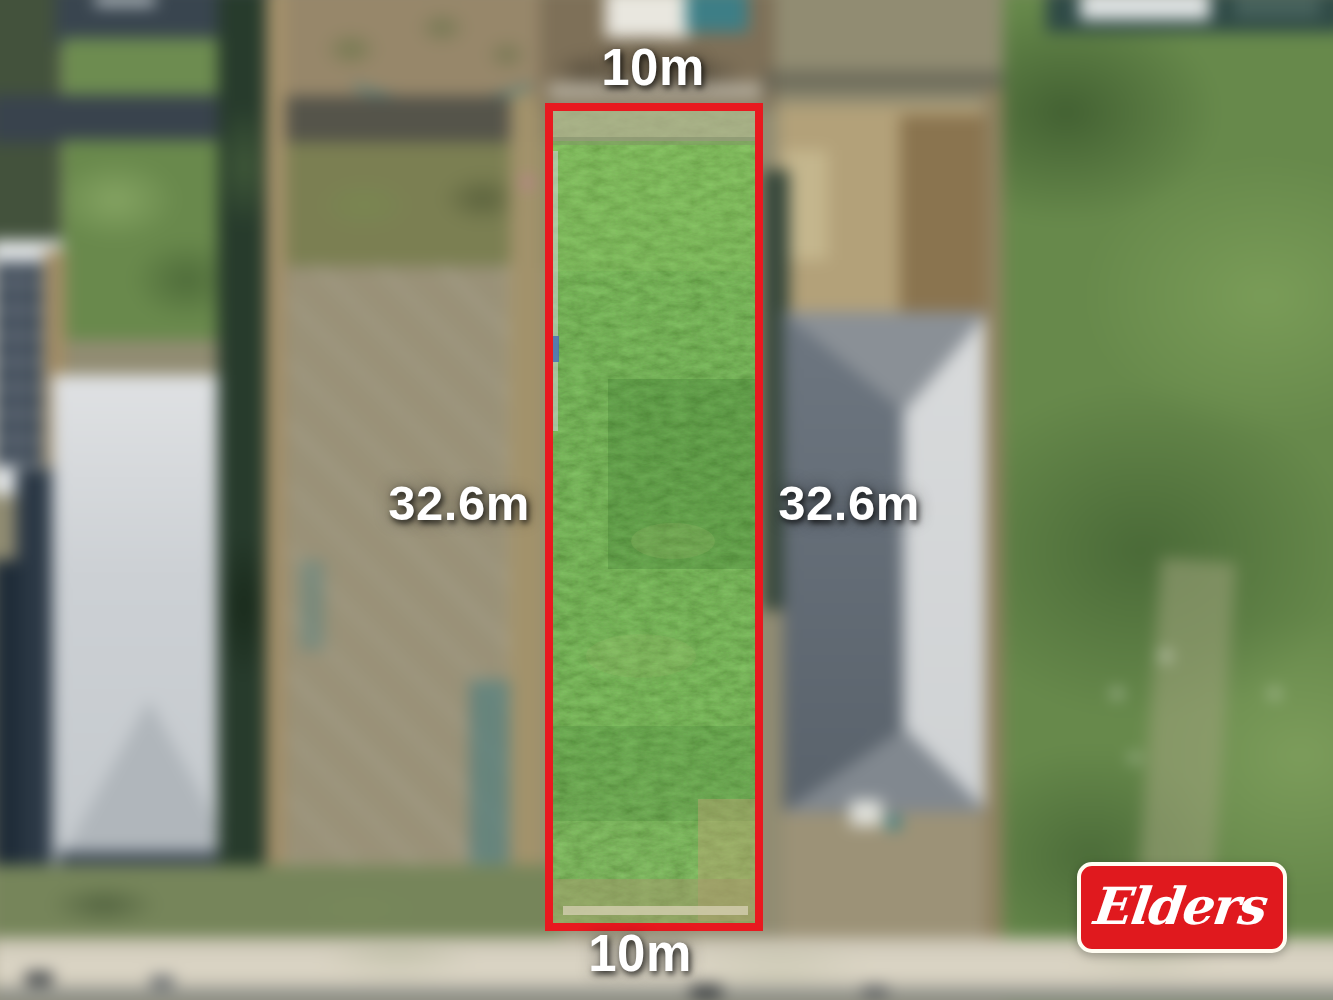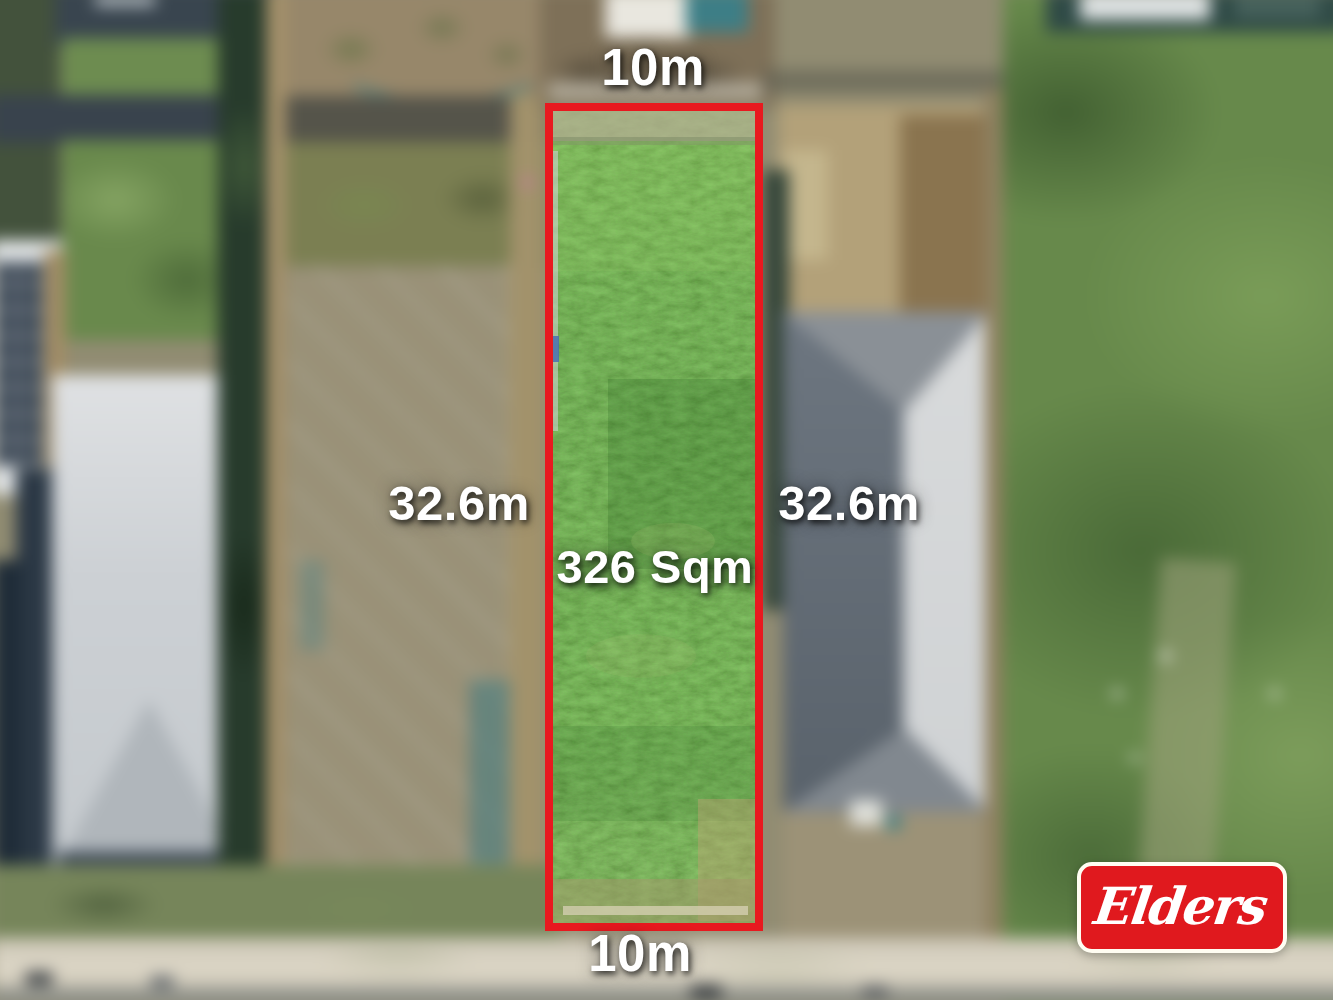--- a/index.html
+++ b/index.html
@@ -176,21 +176,20 @@
       <rect x="0" y="225" width="6" height="26" fill="#4a6fb0" opacity="0.85"></rect>
     </svg>
   </div>
 
   <div class="dim" style="left:568px;top:42px;width:170px;font-size:51px;">10m</div>
 
   <div class="dim" style="left:374px;top:479px;width:170px;font-size:49px;">32.6m</div>
 
   <div class="dim" style="left:764px;top:479px;width:170px;font-size:49px;">32.6m</div>
 
-  <div class="dim" style="left:545px;top:543px;width:220px;font-size:47px;">326 Sqm</div>
 
   <div class="dim" style="left:555px;top:928px;width:170px;font-size:51px;">10m</div>
 
   <div id="logo">
     <svg viewBox="0 0 210 91">
       <text x="103" y="64" text-anchor="middle" font-size="56" transform="skewX(-8)" transform-origin="103 45">Elders</text>
     </svg>
   </div>
 
 </div>

